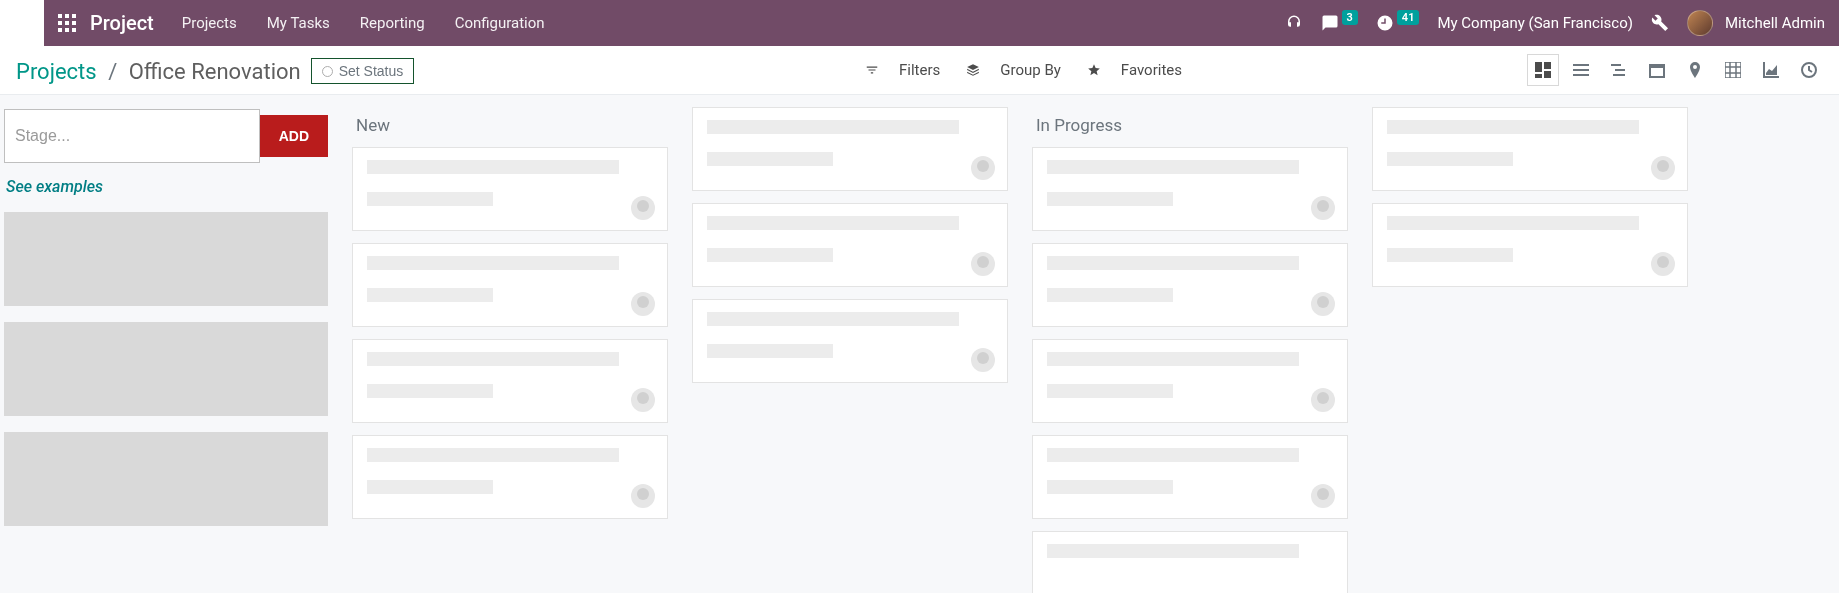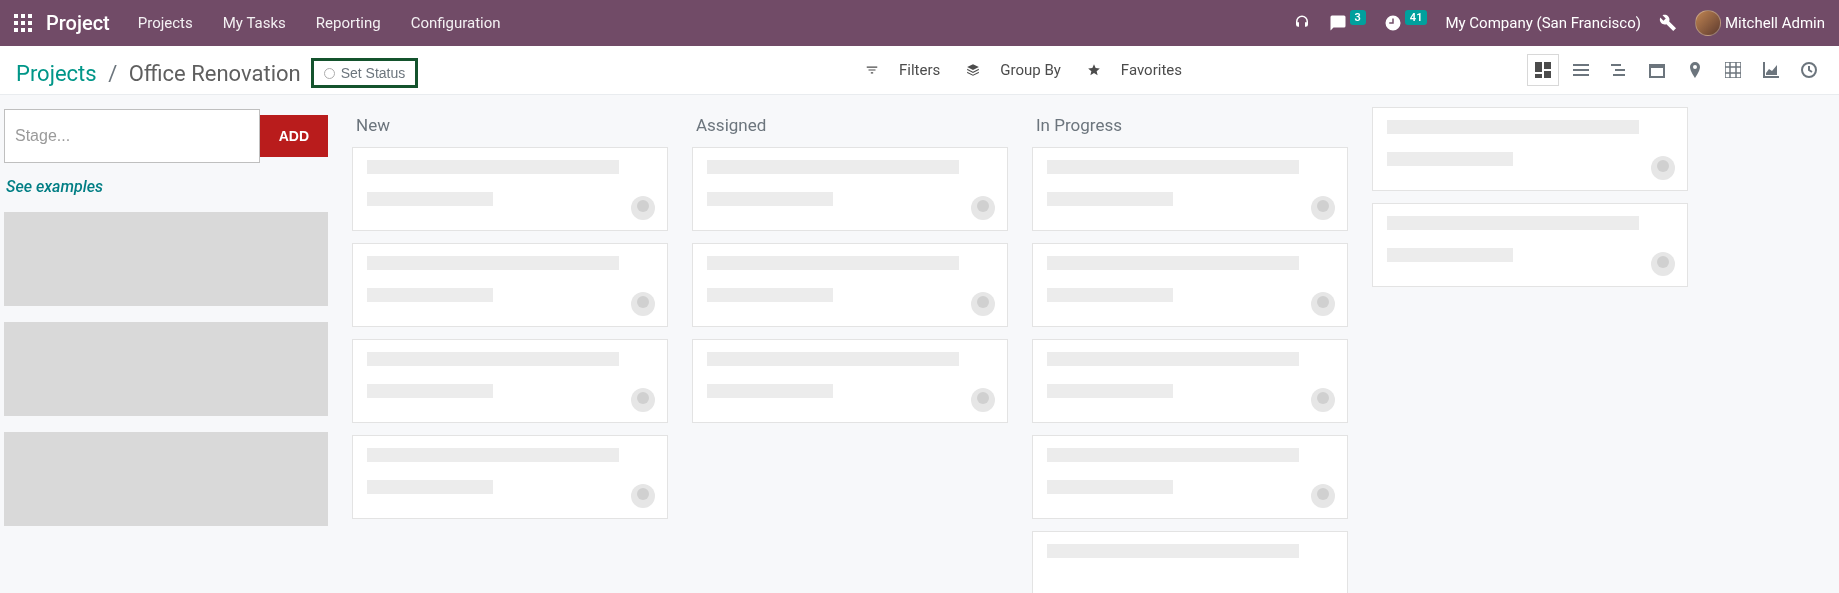--- a/index.html
+++ b/index.html
@@ -1,40 +1,40 @@
 <!DOCTYPE html>
 <html><head>
 <meta charset="utf-8">
 <style>
   * { box-sizing: border-box; margin: 0; padding: 0; }
   body { font-family: -apple-system, BlinkMacSystemFont, "Segoe UI", Roboto, Helvetica, Arial, sans-serif; font-size: 13px; color: #4c4c4c; background: #fff; width: 1839px; }
 
   
-  .top-nav { background: #714b67; color: #fff; height: 46px; display: flex; align-items: center; padding: 14px 14px; }
+  .top-nav { background: #714b67; color: #fff; height: 46px; display: flex; align-items: center; padding: 14px 14px; margin-left: 44px; }
   .top-nav .apps-icon { width: 18px; height: 18px; margin-right: 14px; }
   .top-nav .brand { font-size: 20px; font-weight: 500; margin-right: 28px; color: #fff; }
   .top-nav .nav-menu { display: flex; gap: 30px; }
   .top-nav .nav-menu a { color: rgba(255,255,255,0.92); text-decoration: none; font-size: 15px; cursor: pointer; }
   .top-nav .right { margin-left: auto; display: flex; align-items: center; gap: 18px; }
   .icon-btn { position: relative; display: flex; align-items: center; cursor: pointer; }
   .badge { background: #00a09d; color: #fff; font-size: 11px; font-weight: 600; padding: 1px 5px; border-radius: 3px; margin-left: 3px; position: relative; top: -6px; }
   .company { color: #fff; font-size: 15px; cursor: pointer; }
-  .user { display: flex; align-items: center; gap: 4px; cursor: pointer; }
+  .user { display: flex; align-items: center; gap: 12px; cursor: pointer; }
   .user .avatar { width: 26px; height: 26px; border-radius: 50%; background: linear-gradient(135deg,#c08552,#5d3a2e); border: 1px solid rgba(255,255,255,.3); }
   .user .name { color: #fff; font-size: 15px; }
   .nav-svg { fill: #fff; width: 18px; height: 18px; }
 
   
   .cp-row { display: flex; align-items: flex-start; border-bottom: 1px solid #e9ecef; }
   .cp-left { padding: 12px 16px 2px 16px; display: flex; align-items: center; gap: 10px; }
   .breadcrumb { font-size: 22px; text-align: right; }
   .breadcrumb .link { color: #009688; cursor: pointer; }
   .breadcrumb .sep { color: #6c757d; margin: 0 6px; }
   .breadcrumb .current { color: #5f5f5f; }
-  .status-btn { border: 3px solid #14532d; background: #fff; color: #6c757d; font-size: 14px; padding: 4px 10px; display: flex; align-items: center; gap: 6px; cursor: pointer; }
+  .status-btn { border: 1px solid #14532d; background: #fff; color: #6c757d; font-size: 14px; padding: 4px 10px; display: flex; align-items: center; gap: 6px; cursor: pointer; }
   .status-dot { width: 11px; height: 11px; border: 1px solid #adadad; border-radius: 50%; display: inline-block; }
 
   .cp-right { margin-left: auto; flex: 0 0 980px; display: flex; flex-direction: column; }
   .search-row { display: flex; align-items: center; border-bottom: 1px solid #e9ecef; height: 44px; padding: 0 14px 0 6px; }
   .search-input { flex: 1; border: none; outline: none; font-size: 15px; color: #6c757d; }
   .search-input::placeholder { color: #9a9a9a; }
   .search-icon { color: #6c757d; cursor: pointer; }
 
   .toolbar-row { display: flex; align-items: center; height: 48px; padding: 0 14px 0 6px; }
   .toolbar-left { display: flex; gap: 26px; }
@@ -243,21 +243,20 @@
           <div class="line2"></div>
           <div class="avatar"></div>
         </div>
         <div class="card">
           <div class="line1"></div>
           <div class="line2"></div>
           <div class="avatar"></div>
         </div>
       </div>
       <div class="column">
-        <div class="col-title">Assigned</div>
         <div class="card">
           <div class="line1"></div>
           <div class="line2"></div>
           <div class="avatar"></div>
         </div>
         <div class="card">
           <div class="line1"></div>
           <div class="line2"></div>
           <div class="avatar"></div>
         </div>

